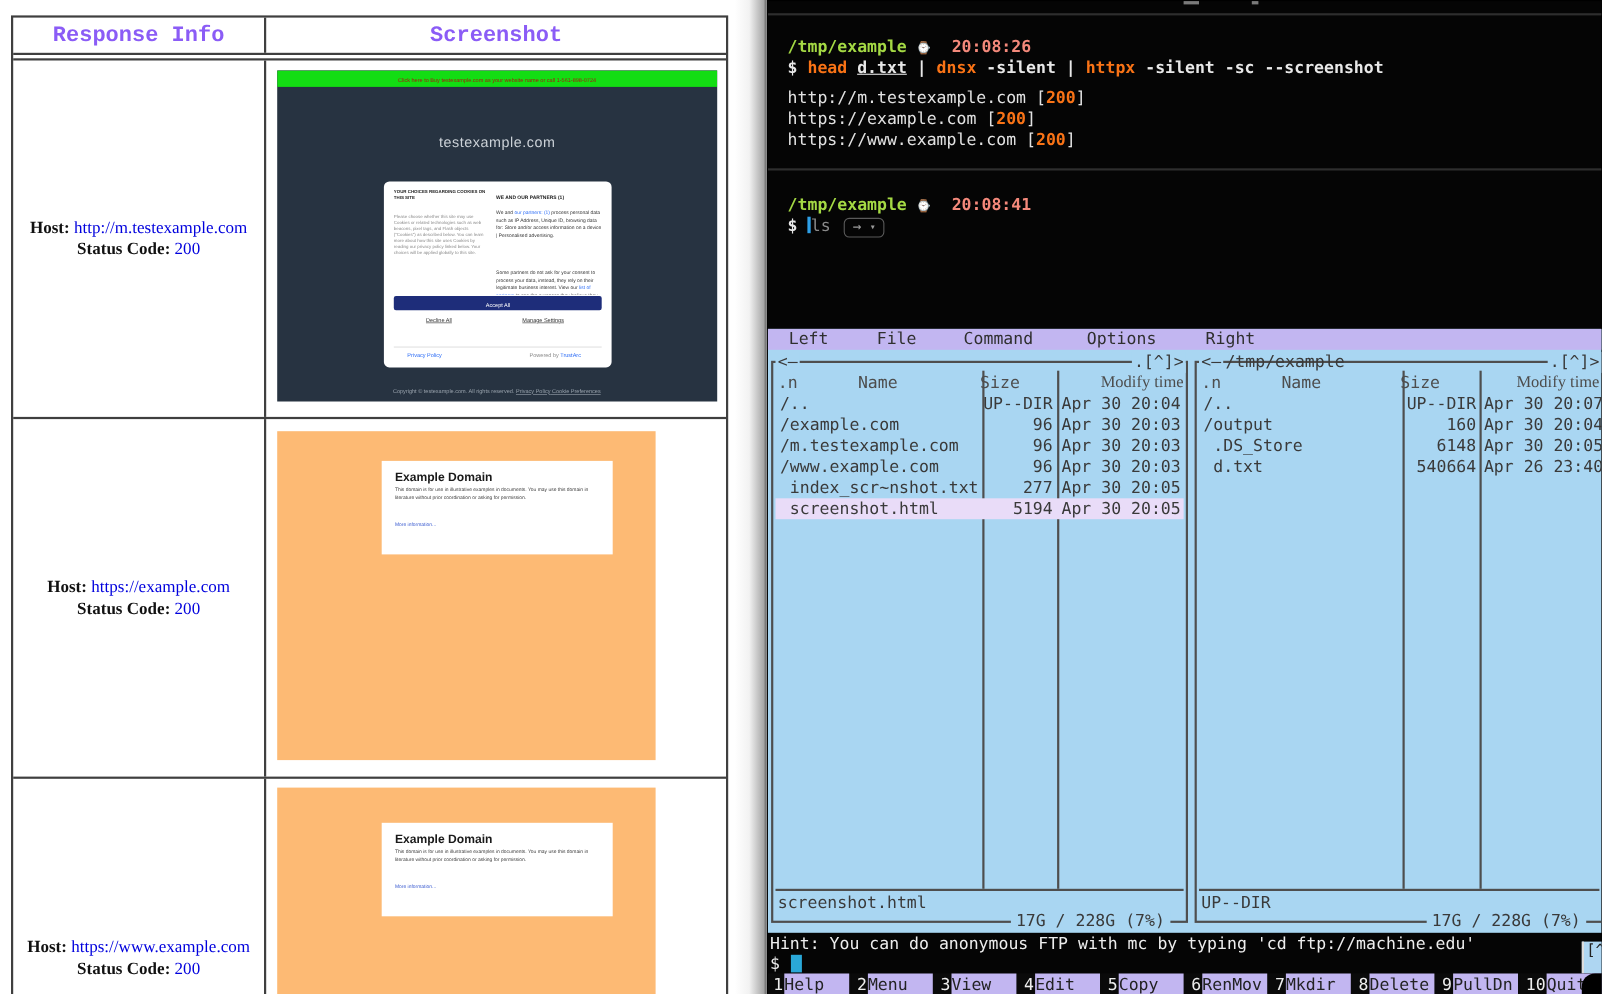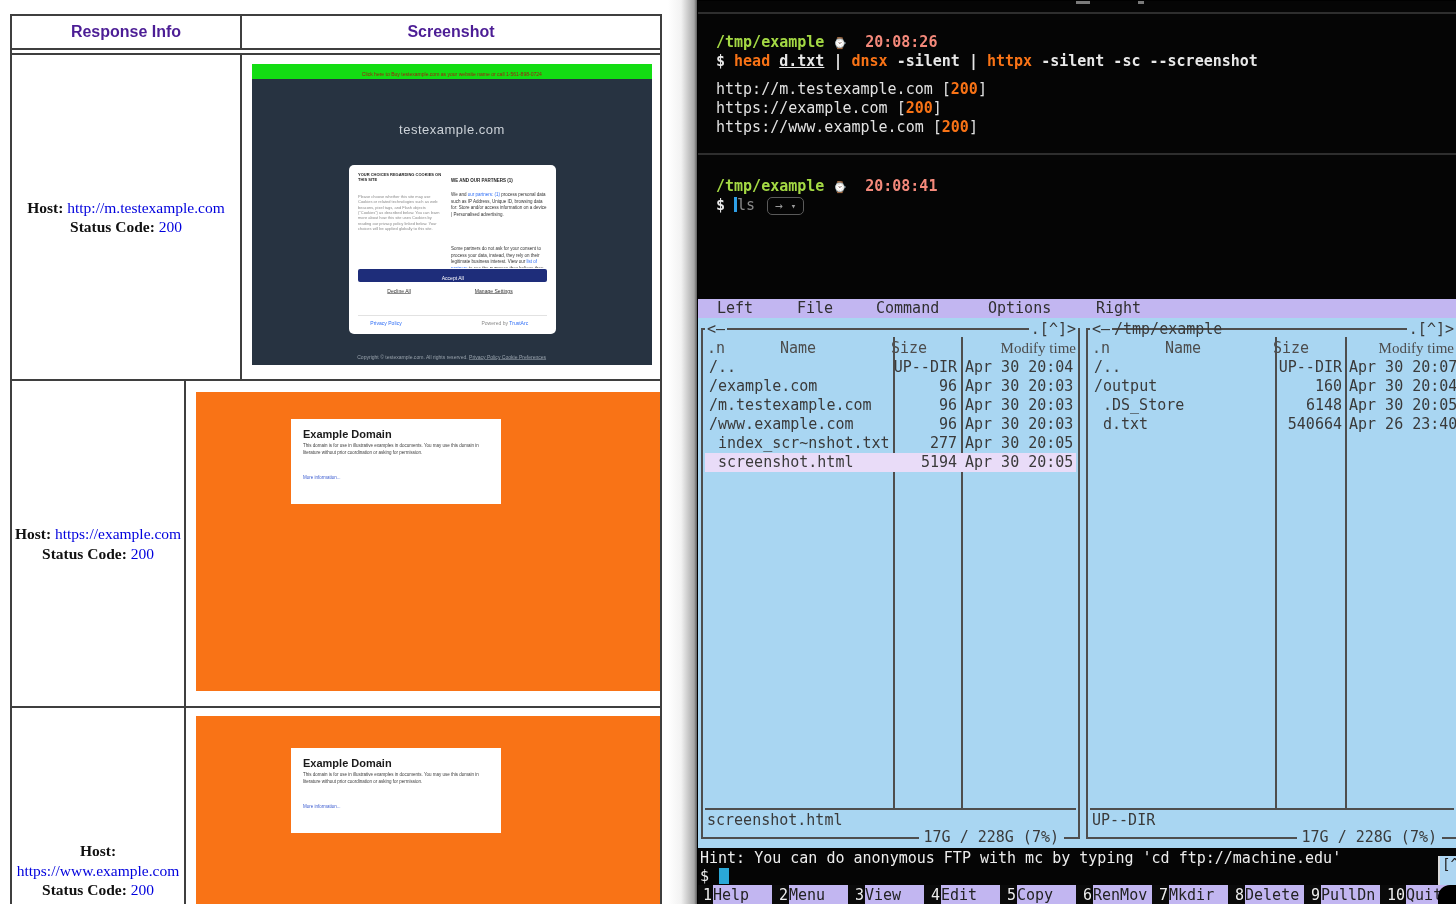--- a/index.html
+++ b/index.html
@@ -3,22 +3,22 @@
 <meta charset="utf-8">
 <style>
   html,body{margin:0;padding:0;}
   body{width:1456px;height:904px;overflow:hidden;background:#000;position:relative;
        font-family:"DejaVu Sans Mono",monospace;}
 
   
   .report{position:absolute;left:0;top:0;width:697px;height:904px;background:#fff;overflow:hidden;}
   .rtable{position:absolute;left:10px;top:14px;width:652px;box-sizing:border-box;border:2px solid #3f3f3f;background:#fff;}
   .rt-head{display:flex;height:32px;border-bottom:2px solid #3f3f3f;}
-  .hcell{display:flex;align-items:center;justify-content:center;font-family:Liberation Sans, sans-serif;
-         font-weight:bold;font-size:16px;color:#4c1d95;}
+  .hcell{display:flex;align-items:center;justify-content:center;font-family:Liberation Mono, monospace;
+         font-weight:bold;font-size:20px;color:#8b5cf6;}
   .hc1{width:230px;border-right:2px solid #3f3f3f;box-sizing:border-box;}
   .hc2{flex:1;}
   .dblgap{height:3px;border-bottom:2px solid #3f3f3f;}
   .rrow{display:flex;}
   .rrow + .rrow{border-top:2px solid #3f3f3f;}
   .icell{width:230px;border-right:2px solid #3f3f3f;box-sizing:border-box;display:flex;flex-direction:column;
          align-items:center;justify-content:center;font-family:"Liberation Serif",serif;font-size:15.5px;
          color:#111;line-height:1.25;text-align:center;}
   .icell b{font-weight:bold;}
   .bluelink{color:#0000dd;text-decoration:none;}
@@ -41,21 +41,21 @@
   .cbody{color:#8a8a8a;}
   .clink{color:#2d6df6;}
   .cbtn{height:13px;background:#1e2d7a;border-radius:2px;color:#fff;text-align:center;line-height:13px;margin-top:1px;}
   .clinks{display:flex;justify-content:space-around;margin-top:3px;height:11px;align-items:center;}
   .ulink{text-decoration:underline;color:#333;}
   .cfoot{margin-top:auto;border-top:1px solid #e2e2e2;display:flex;justify-content:space-between;align-items:center;height:13px;}
   .shotfoot{position:absolute;bottom:1px;left:0;width:100%;text-align:center;color:#97a1ab;}
   .sf-ul{text-decoration:underline;}
 
   
-  .gshot{width:464px;height:299px;background:#f97316;position:relative;font-family:"Liberation Sans",sans-serif;}
+  .gshot{width:344px;height:299px;background:#fdba74;position:relative;font-family:"Liberation Sans",sans-serif;}
   .gcard{position:absolute;left:95px;top:27px;width:210px;height:85px;background:#fff;padding:9px 12px;box-sizing:border-box;}
   .gh{font-size:11px;font-weight:bold;color:#1a1a1a;}
   .gb{color:#3c3c3c;margin-top:2px;}
   .gl{color:#3a5bd0;}
   .page-shadow{position:absolute;left:668px;top:0;width:29px;height:904px;
                background:linear-gradient(to right,#ffffff 0%,#f2f2f2 45%,#a8a8a8 90%,#5e5e5e 100%);}
 
   
   .term{position:absolute;left:698px;top:1px;width:760px;height:904px;background:#050505;overflow:hidden;
         color:#e8e8e8;font-size:15px;line-height:19px;}

